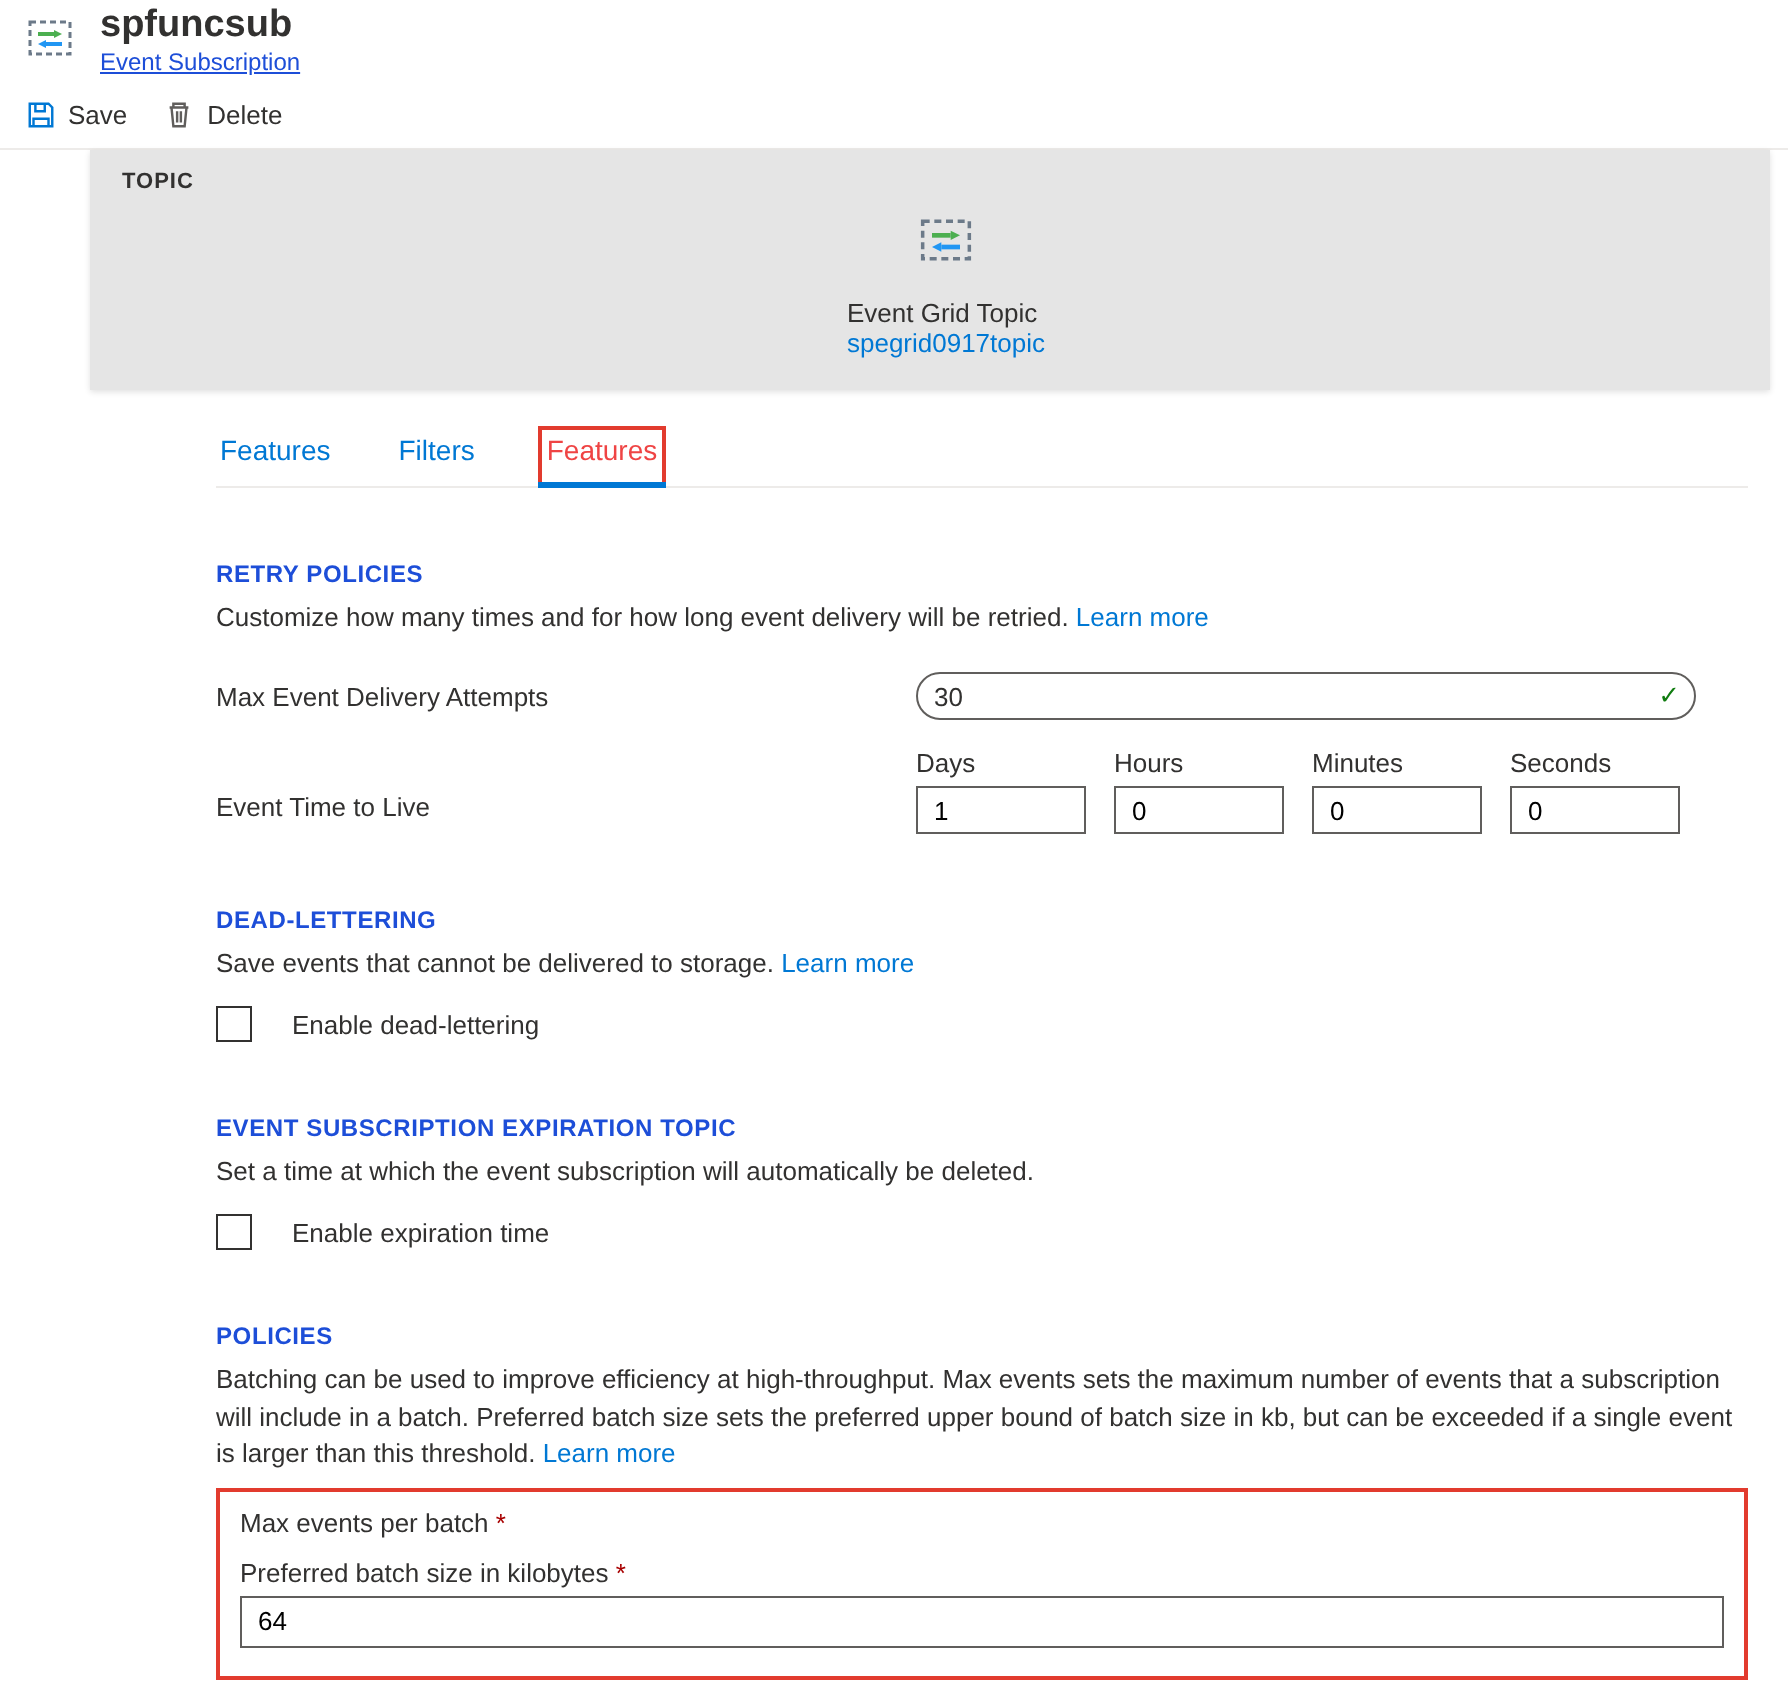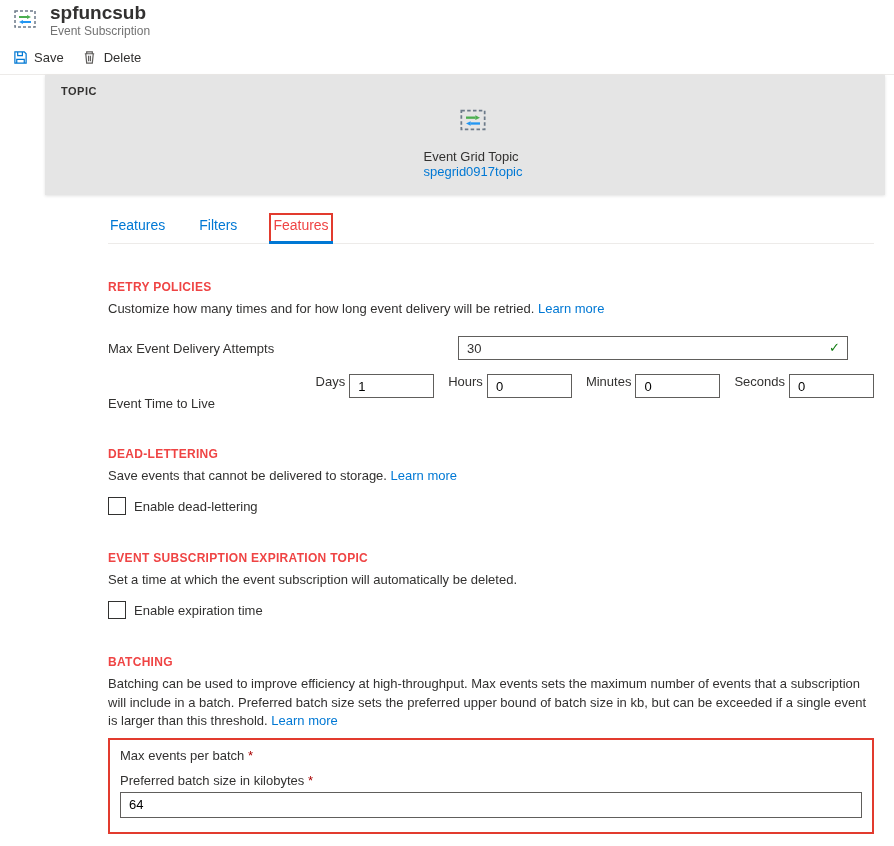--- a/index.html
+++ b/index.html
@@ -22,22 +22,23 @@
     margin-top: 4px;
   }
   .title-block h1 {
     font-size: 19px;
     font-weight: 600;
     color: #323130;
     line-height: 1.15;
   }
   .title-block .sub {
     font-size: 12px;
-    color: #737373;
+    color: #1d4ed8;
     margin-top: 0px;
+    text-decoration: underline;
   }
   .toolbar {
     display: flex;
     gap: 18px;
     padding: 6px 12px 8px 12px;
     border-bottom: 1px solid #edebe9;
   }
   .toolbar-btn {
     display: flex;
     align-items: center;
@@ -108,21 +109,21 @@
     outline-offset: -2px;
     padding-top:2px;padding-bottom:8px;
     padding-left:4px;padding-right:4px;
   }
 
   .section { margin-top: 36px; }
   .section-title {
     font-size: 12px;
     font-weight:600;
     letter-spacing:0.3px;
-    color:#ef4444;
+    color:#1d4ed8;
   }
   .section-desc {
     font-size: 13px;
     color:#323130;
     margin-top: 6px;
     line-height:1.4;
   }
   .learn { color:#0078d4; cursor:pointer; }
 
   .form-row {
@@ -143,28 +144,28 @@
     color:#323130;
     background:#fff;
   }
   .input-wide { width: 390px; position:relative;}
   .valid-check {
     position:absolute;
     right:8px; top:4px;
     color:#107c10;
     font-size:13px;
   }
-  .ttl-col { display:flex; flex-direction:row; gap:4px;justify-content:flex-end;}
+  .ttl-col { display:flex; flex-direction:column; gap:4px;justify-content:flex-end;}
   .ttl-col label { font-size:13px; color:#323130;}
   .ttl-col input { width: 85px; height:24px; border:1px solid #605e5c; padding:0 8px; font-size:13px;}
 
   .checkbox-row {
     display:flex;
     align-items:center;
-    gap: 8px;
+    gap: 20px;
     margin-top: 12px;
   }
   .checkbox {
     width:18px;height:18px;
     border:1px solid #323130;
     background:#fff;
     cursor:pointer;
   }
 
   .batch-box {
@@ -256,21 +257,21 @@
 
   <div class="section">
     <div class="section-title">RETRY POLICIES</div>
     <div class="section-desc">
       <span>Customize how many times and for how long event delivery will be retried. </span><a class="learn">Learn more</a>
     </div>
 
     <div class="form-row">
       <div class="form-label">Max Event Delivery Attempts</div>
       <div class="input-wide" style="position:relative">
-        <input class="input" style="width: 100%;" value="30">
+        <input class="input" style="width: 100%; border-radius: 12px;" value="30">
         <span class="valid-check">✓</span>
       </div>
     </div>
 
     <div style="display:flex;align-items:flex-start;margin-top:14px;">
       <div class="form-label" style="padding-top:22px">Event Time to Live</div>
       <div style="display:flex;gap:14px;">
         <div class="ttl-col">
           <label>Days</label>
           <input value="1" style="">
@@ -305,21 +306,21 @@
   <div class="section">
     <div class="section-title">EVENT SUBSCRIPTION EXPIRATION TOPIC</div>
     <div class="section-desc">Set a time at which the event subscription will automatically be deleted.</div>
     <div class="checkbox-row">
       <div class="checkbox"></div>
       <span>Enable expiration time</span>
     </div>
   </div>
 
   <div class="section">
-    <div class="section-title">BATCHING</div>
+    <div class="section-title">POLICIES</div>
     <div class="section-desc">
       <span>Batching can be used to improve efficiency at high-throughput. Max events sets the maximum number of events that a subscription will include in a batch. Preferred batch size sets the preferred upper bound of batch size in kb, but can be exceeded if a single event is larger than this threshold. </span><a class="learn">Learn more</a>
     </div>
     <div class="batch-box">
       <div class="field-block">
         <label class="field-label">
           <span>Max events per batch </span><span class="req">*</span>
         </label>
       </div>
       <div class="field-block" style="margin-bottom:0">

